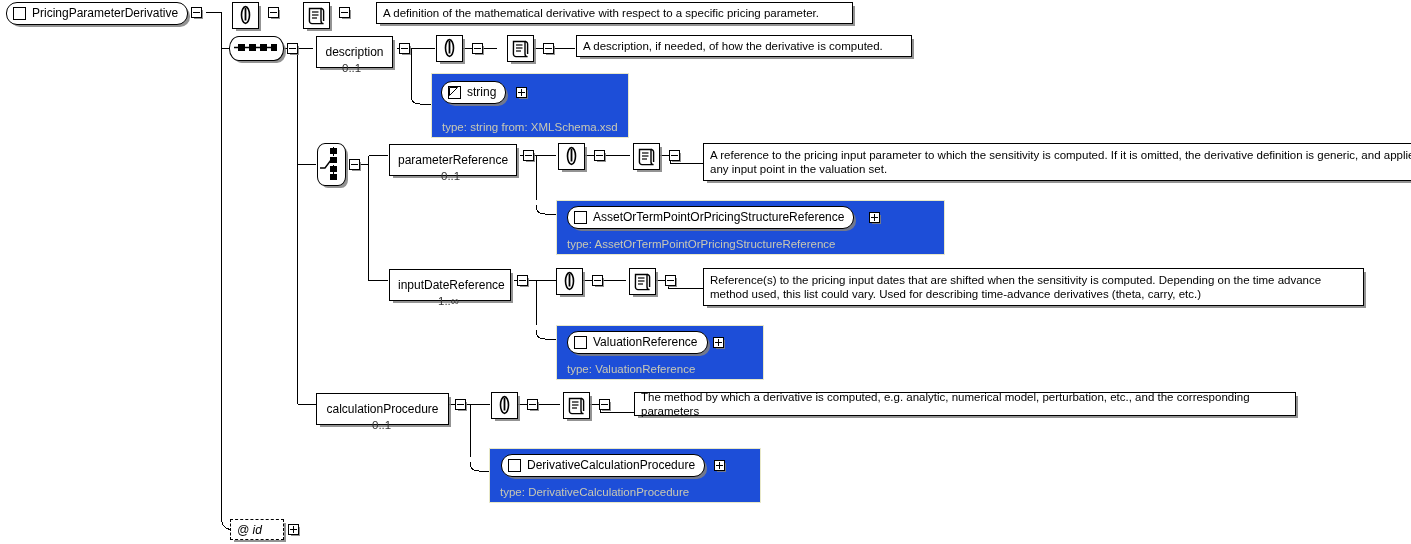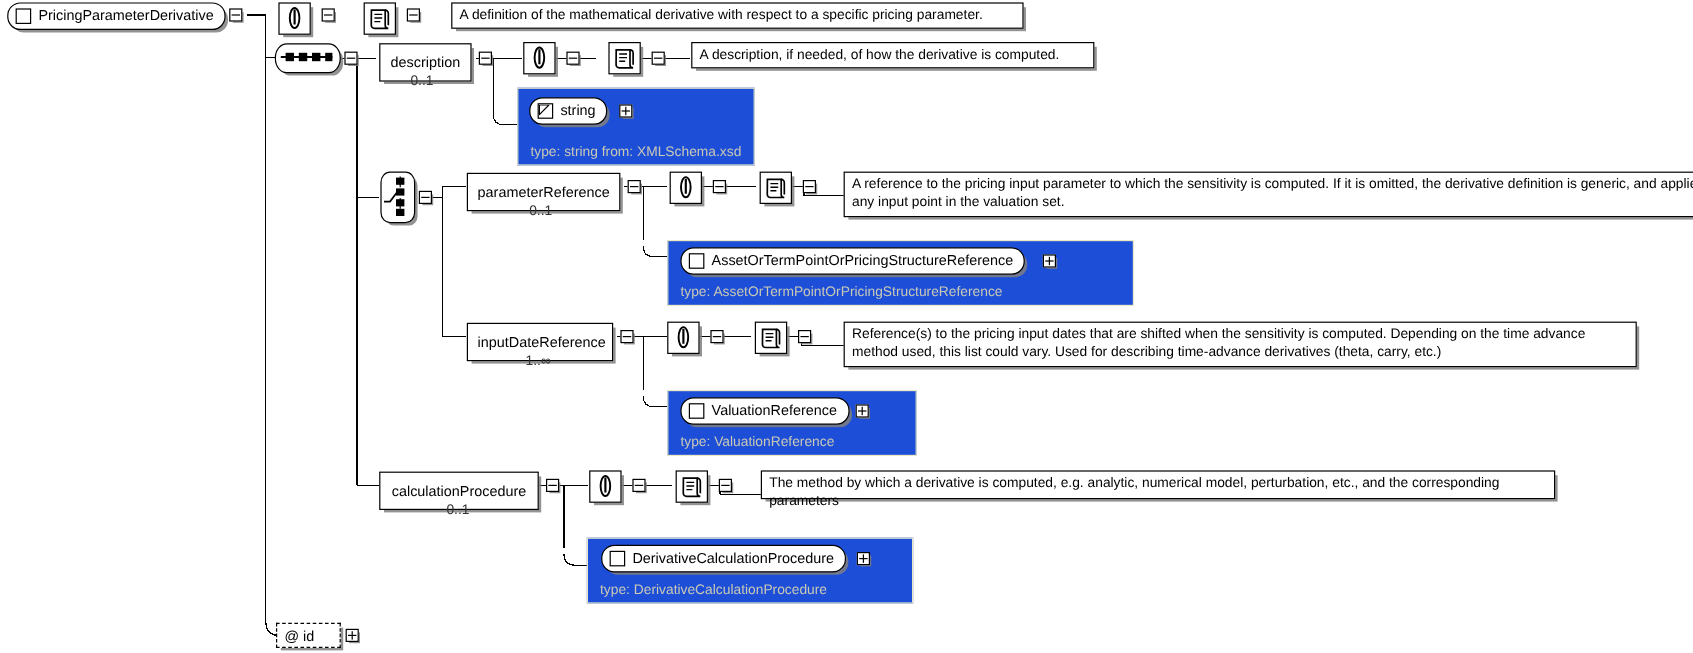--- a/index.html
+++ b/index.html
@@ -20,25 +20,25 @@
 
   
   .capsule{border-radius:11px;padding:0 9px 0 6px;height:23px;
            box-shadow:3px 3px 0 -1px rgba(128,128,128,.85);}
   .capsule .box{width:11px;height:11px;border:1.6px solid #000;background:#fff;
                 margin-right:6px;flex:0 0 auto;}
   .capsule .lbl{white-space:nowrap;line-height:21px;}
 
   
   .attr{border:1px dashed #000;height:21px;padding:0 10px 0 6px;
-        box-shadow:3px 3px 0 -1px rgba(128,128,128,.85);}
+        box-shadow:3px 3px 0 -1px rgba(128,128,128,.85);font-style:italic;}
   .attr .lbl{white-space:nowrap;font-size:12px;}
 
   
-  .anno{align-items:flex-start;padding:3px 5px 3px 6px;line-height:14.5px;
+  .anno{align-items:center;padding:3px 5px 3px 6px;line-height:14.5px;
         font-size:11.5px;white-space:normal;}
   .anno .lbl{display:block;}
 
   
   .typepanel{position:absolute;background:#1d4ed8;border:1px solid #e8e8c8;
              box-sizing:border-box;}
   .typepanel .tlabel{position:absolute;left:10px;bottom:4px;font-size:11.5px;
                      color:#c8c8b4;white-space:nowrap;}
 
   

